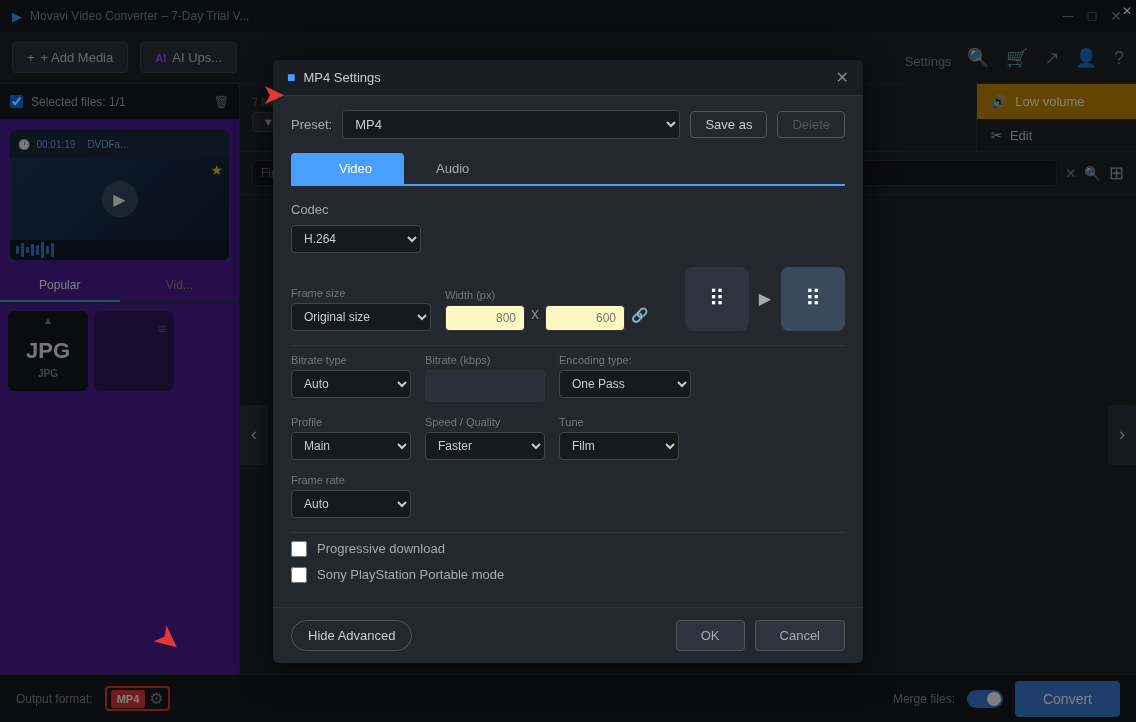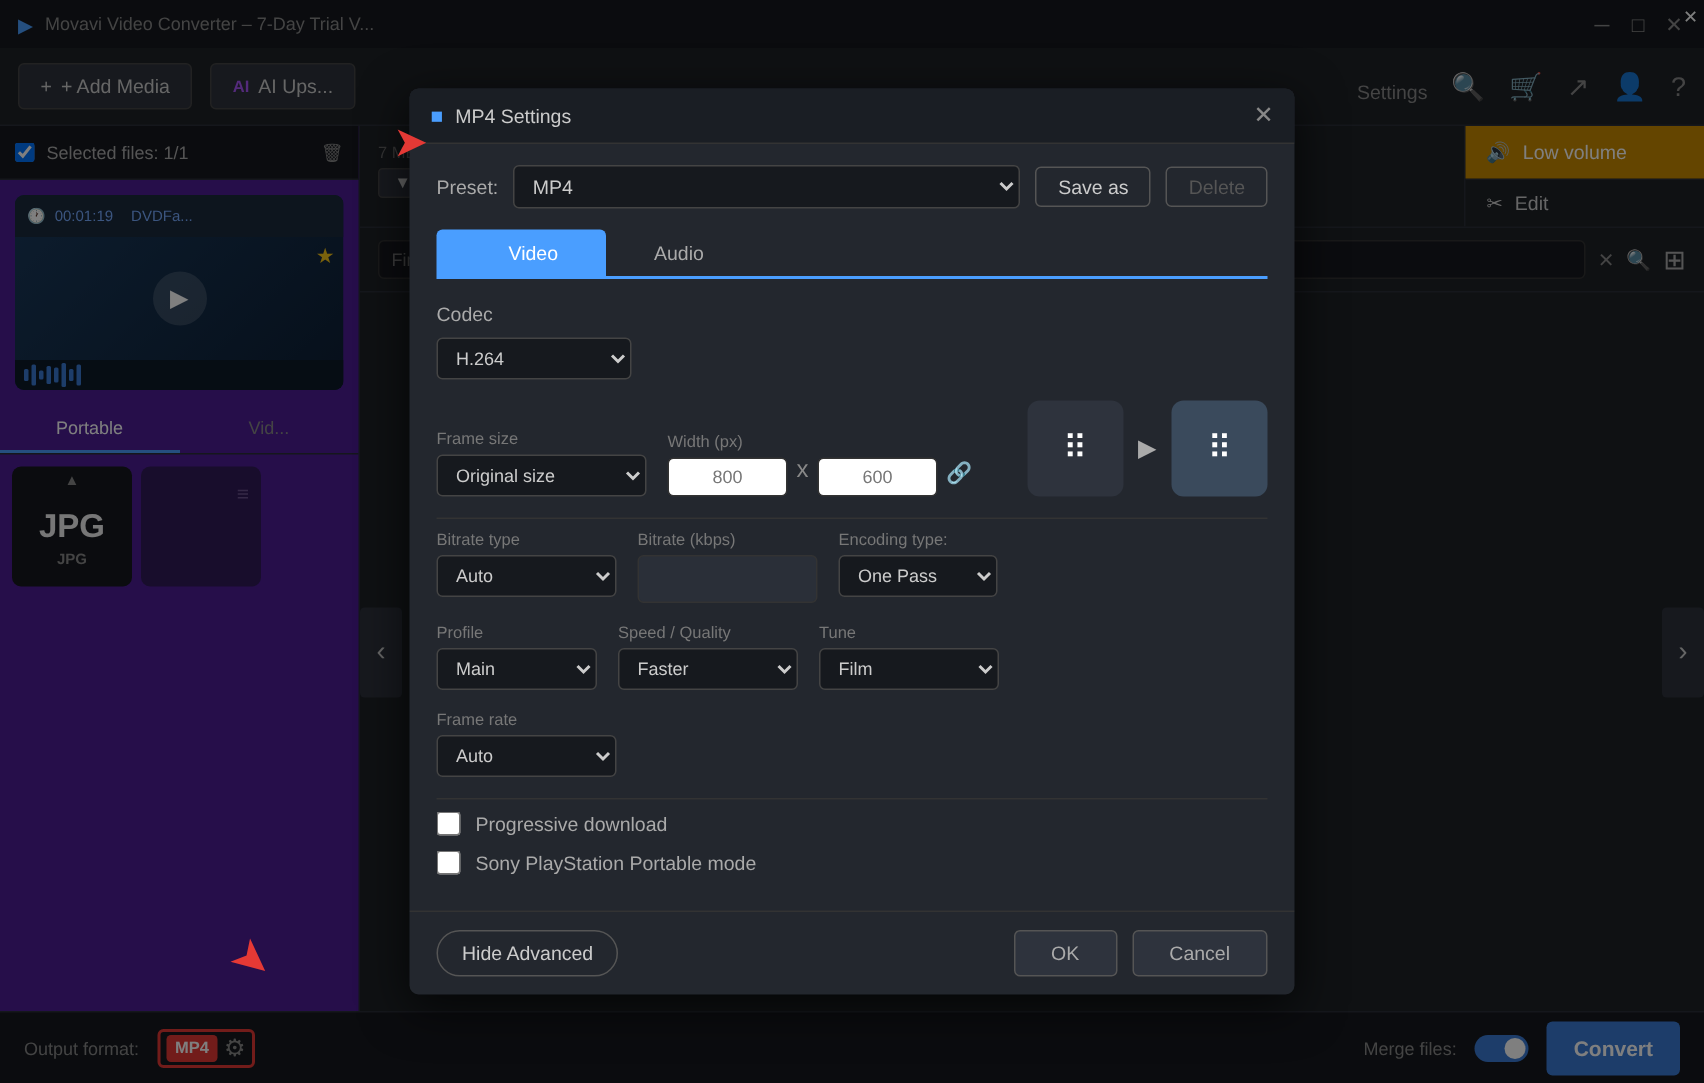--- a/index.html
+++ b/index.html
@@ -373,24 +373,24 @@
       right: 2px;
       width: 14px;
       height: 14px;
       background: white;
       border-radius: 50%;
     }
     .btn-convert {
       background: #3a7bd5;
       border: none;
       color: white;
-      padding: 10px 18px;
+      padding: 10px 28px;
       border-radius: 4px;
       font-size: 14px;
-      font-weight: bold;
+      font-weight: normal;
       cursor: pointer;
     }
 
     
     .modal-overlay {
       position: absolute;
       top: 0; left: 0; right: 0; bottom: 0;
       background: rgba(0,0,0,0.5);
       display: flex;
       align-items: center;
@@ -523,28 +523,28 @@
     .settings-select {
       background: #16191e;
       border: 1px solid #444;
       border-radius: 4px;
       color: #ccc;
       padding: 5px 8px;
       font-size: 12px;
       cursor: pointer;
     }
     .settings-input {
-      background: #ffffff;
+      background: #fef9c3;
       border: 1px solid #333;
       border-radius: 4px;
       color: #777;
-      padding: 5px 24px;
+      padding: 5px 8px;
       font-size: 12px;
       width: 80px;
-      text-align: center;
+      text-align: right;
     }
     .settings-input:disabled {
       opacity: 0.5;
     }
 
     .size-row {
       display: flex;
       align-items: flex-end;
       gap: 6px;
     }
@@ -736,21 +736,21 @@
             <div class="waveform-bar" style="height:12px;"></div>
             <div class="waveform-bar" style="height:10px;"></div>
             <div class="waveform-bar" style="height:16px;"></div>
             <div class="waveform-bar" style="height:8px;"></div>
             <div class="waveform-bar" style="height:14px;"></div>
           </div>
         </div>
       </div>
 
       <div class="bottom-tabs">
-        <div class="bottom-tab active">Portable</div>
+        <div class="bottom-tab active">Popular</div>
         <div class="bottom-tab">Vid...</div>
       </div>
 
       <div class="format-grid">
 
         <div class="format-item">
           <div class="format-item-arrow">▲</div>
           <span style="font-size:22px; font-weight:bold; color:#eee; margin-top:14px;">JPG</span>
           <span class="format-label">JPG</span>
         </div>
@@ -890,30 +890,30 @@
             <select class="settings-select" style="width:120px;">
               <option value="Auto">Auto</option>
             </select>
           </div>
           <div class="settings-field">
             <label>Bitrate (kbps)</label>
             <div style="width:120px; height:32px; background:#2a2f38; border:1px solid #333; border-radius:4px;"></div>
           </div>
           <div class="settings-field">
             <label>Encoding type:</label>
-            <select class="settings-select" style="width:106px;">
+            <select class="settings-select" style="width:132px;">
               <option value="One Pass">One Pass</option>
             </select>
           </div>
         </div>
 
         <div class="settings-row">
           <div class="settings-field">
             <label>Profile</label>
-            <select class="settings-select" style="width:107px;">
+            <select class="settings-select" style="width:120px;">
               <option value="Main">Main</option>
             </select>
           </div>
           <div class="settings-field">
             <label>Speed / Quality</label>
             <select class="settings-select" style="width:120px;">
               <option value="Faster">Faster</option>
             </select>
           </div>
           <div class="settings-field">

